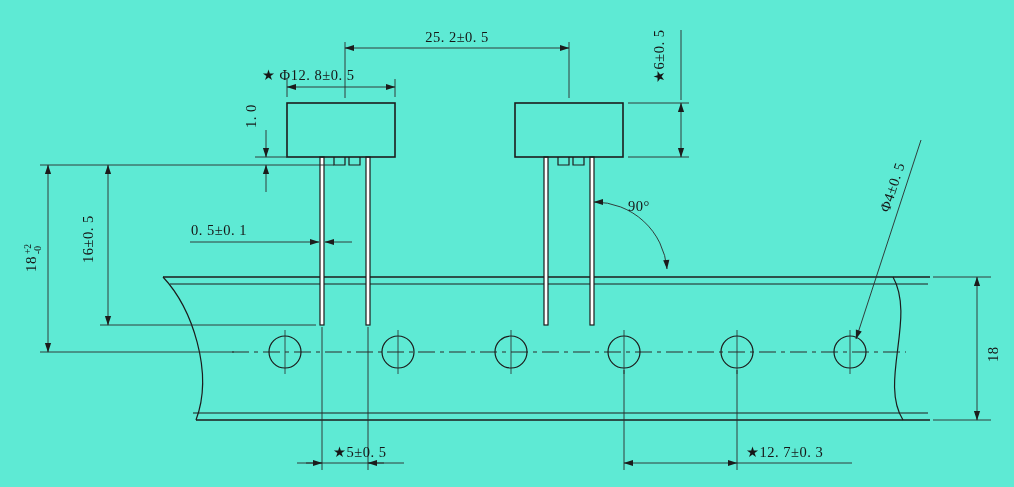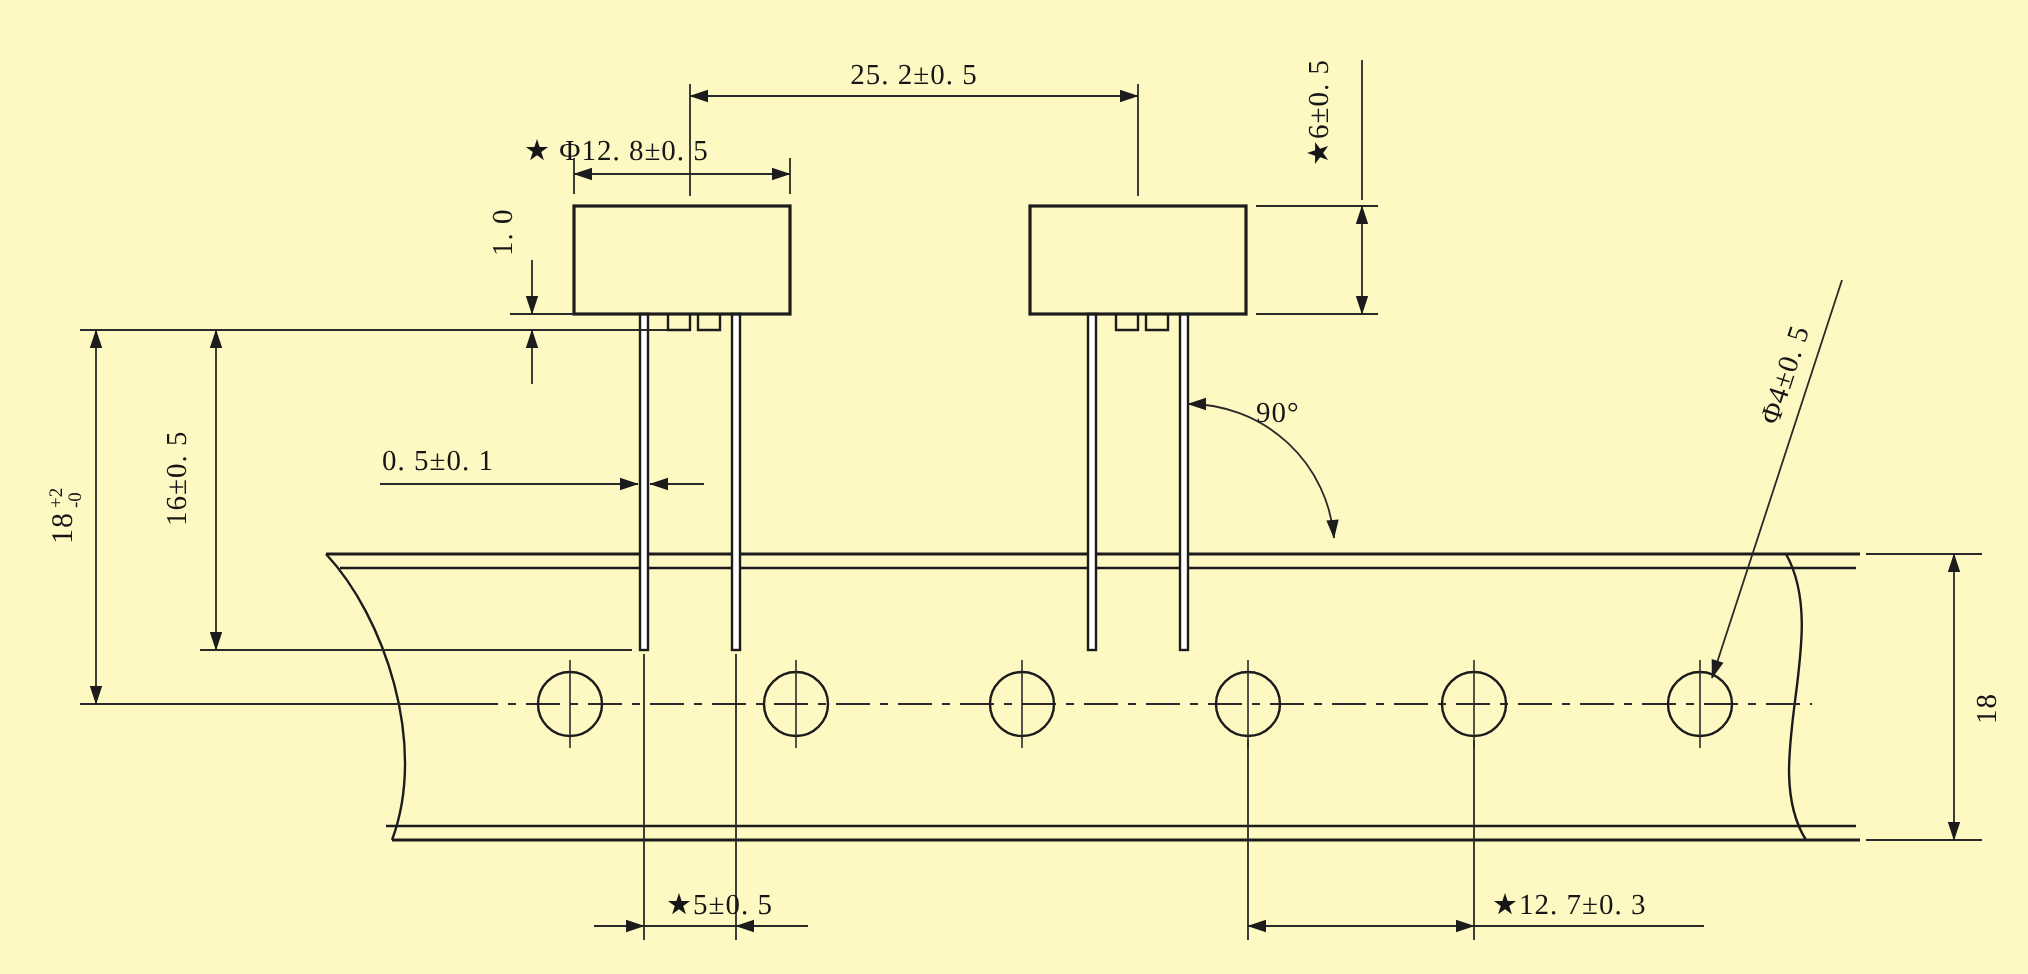--- a/index.html
+++ b/index.html
@@ -1,16 +1,16 @@
 <!DOCTYPE html>
 <html><head>
 <meta charset="utf-8">
 <style>
   html,body{margin:0;padding:0;background:#ffffff;}
-  .stage{width:1014px;height:487px;position:relative;background:#fef9c3;}
+  .stage{width:1014px;height:487px;position:relative;background:#5eead4;}
   svg{display:block;}
   .obj{stroke:#1c1c1c;stroke-width:1.6;fill:none;}
   .obj2{stroke:#1c1c1c;stroke-width:1.2;fill:none;}
   .thin{stroke:#2a2a2a;stroke-width:0.9;fill:none;}
   .cl{stroke:#2a2a2a;stroke-width:1;fill:none;stroke-dasharray:17 5 4 5;}
   .tick{stroke:#2a2a2a;stroke-width:0.8;fill:none;}
   .lead{stroke:#1c1c1c;stroke-width:1.2;fill:#ffffff;}
   .t{font-family:"Liberation Serif","DejaVu Serif",serif;font-size:14.5px;fill:#161616;letter-spacing:0.5px;}
   .tb{font-family:"Liberation Serif","DejaVu Serif",serif;font-size:15px;fill:#161616;letter-spacing:0.5px;}
   .ts{font-family:"Liberation Serif","DejaVu Serif",serif;font-size:9.5px;fill:#161616;}

